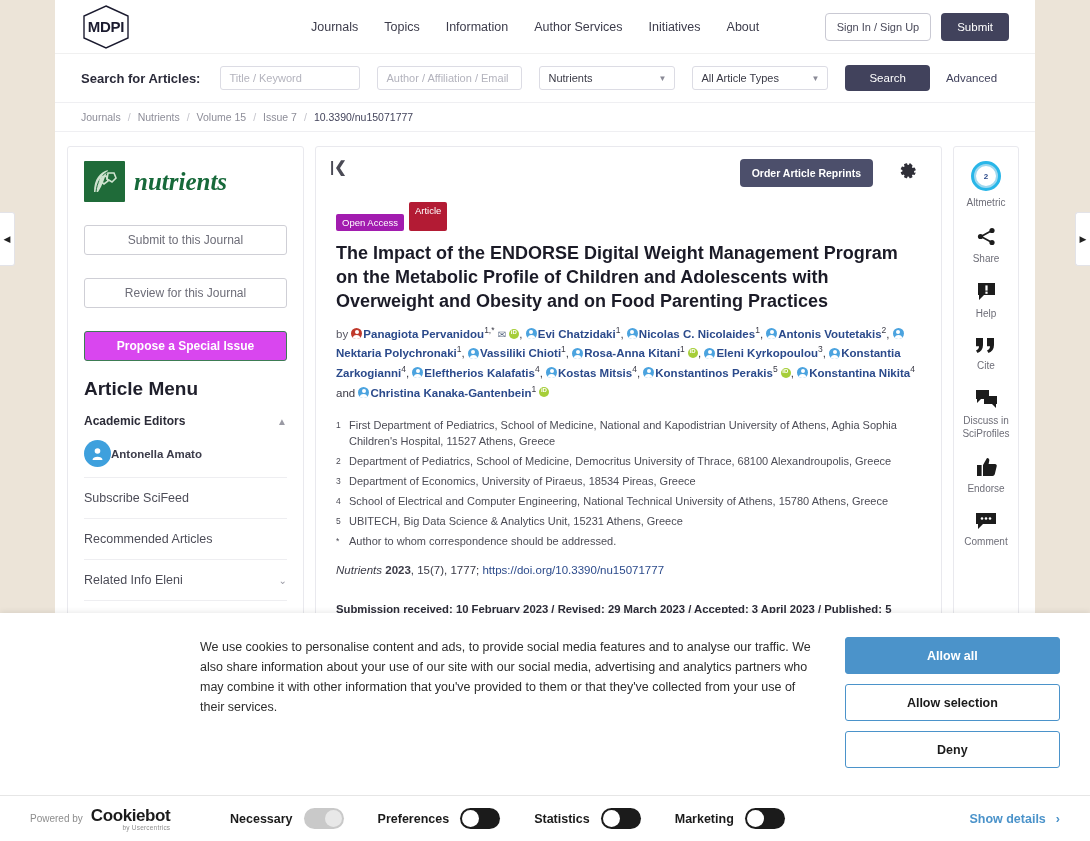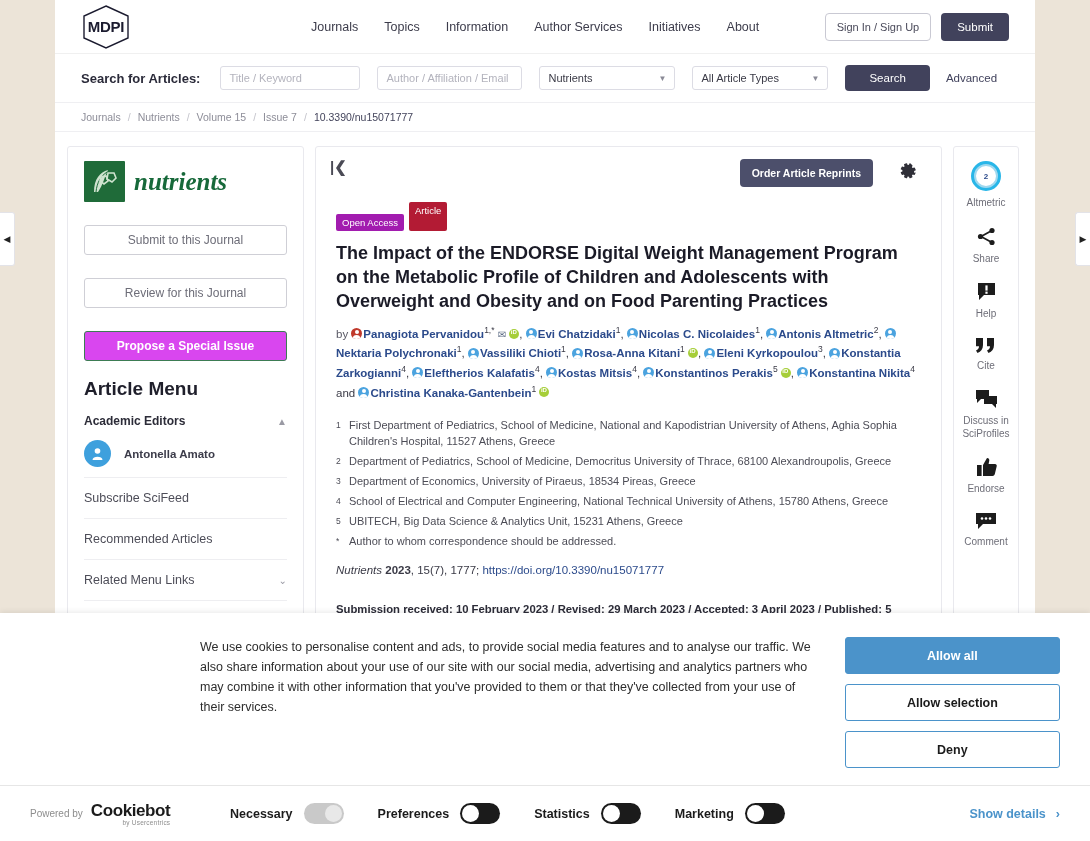--- a/index.html
+++ b/index.html
@@ -134,21 +134,21 @@
   .artmenu-title {
     font-size: 19px; font-weight: bold; color: #1f1f2b;
     margin: 17px 0 14px 0;
   }
   .acc-head {
     display: flex; align-items: center; justify-content: space-between;
     font-size: 12px; font-weight: bold; color: #2c2c38;
     padding-bottom: 12px; cursor: pointer;
   }
   .chev { color: #9a9aa4; font-size: 10px; }
-  .editor { display: flex; align-items: center; gap: 13px; margin-bottom: 10px; }
+  .editor { display: flex; align-items: center; margin-bottom: 10px; }
   .avatar {
     width: 27px; height: 27px; border-radius: 50%; background: #3ea0dd;
     display: flex; align-items: center; justify-content: center;
   }
   .editor .ename { font-size: 11.5px; font-weight: bold; color: #3c3c4a; }
   .menu-link {
     font-size: 12.5px; color: #4d4d58;
     padding: 13px 0; border-top: 1px solid #eeeef1;
     display: flex; align-items: center; justify-content: space-between;
     cursor: pointer;
@@ -257,21 +257,21 @@
   .cookie-text h3 { margin: 0 0 13px 0; font-size: 13px; color: #1b1b1b; font-weight: bold; }
   .cookie-text p { margin: 0; font-size: 12.5px; line-height: 1.6; color: #2d2d2d; }
   .cookie-btns { margin-left: 34px; display: flex; flex-direction: column; gap: 10px; width: 222px; }
   .ck-btn {
     height: 37px; border-radius: 3px; font-size: 12.5px; font-weight: bold;
     cursor: pointer; border: 1px solid #4b93ca;
   }
   .ck-btn.primary { background: #4b93ca; color: #fff; }
   .ck-btn.secondary { background: #fff; color: #1b1b1b; }
   .cookie-bottom {
-    position: absolute; left: 0; bottom: 0; width: 1090px; height: 56px;
+    position: absolute; left: 0; bottom: 0; width: 1090px; height: 46px;
     border-top: 1px solid #e6e6e6;
     display: flex; align-items: center; padding: 0 30px 0 30px;
   }
   .cookiebot-brand { display: flex; align-items: center; gap: 8px; width: 170px; }
   .cb-powered { font-size: 10px; color: #8d8d8d; }
   .cb-name { font-size: 17px; color: #1b1b1b; font-weight: bold; letter-spacing: -0.4px; line-height: 1; }
   .cb-sub { font-size: 6.5px; color: #8d8d8d; text-align: right; letter-spacing: 0.2px; }
   .toggles { display: flex; align-items: center; gap: 34px; margin-left: 30px; }
   .tgl-group { display: flex; align-items: center; gap: 11px; }
   .tgl-group .tname { font-size: 12.5px; font-weight: bold; color: #1b1b1b; }
@@ -379,21 +379,21 @@
         <span class="ename">Antonella Amato</span>
       </div>
 
       <div class="menu-link">
         <span>Subscribe SciFeed</span>
       </div>
       <div class="menu-link">
         <span>Recommended Articles</span>
       </div>
       <div class="menu-link">
-        <span>Related Menu Links</span>
+        <span>Related Info Eleni</span>
         <span class="chev">⌄</span>
       </div>
       <div class="menu-link">
         <span>More by Authors Links</span>
         <span class="chev">⌄</span>
       </div>
     </div>
 
     <div class="card centercol">
       <span class="collapse-icon">|❮</span>
@@ -413,21 +413,21 @@
         <span class="badge art">Article</span>
       </div>
 
       <h1 class="title">The Impact of the ENDORSE Digital Weight Management Program on the Metabolic Profile of Children and Adolescents with Overweight and Obesity and on Food Parenting Practices</h1>
 
       <div class="authors">
         <span class="byword">by</span>
         <span class="aicon red"></span><a>Panagiota Pervanidou</a><sup>1,*</sup> <span class="env">✉</span> <span class="oid"></span>,
         <span class="aicon"></span><a>Evi Chatzidaki</a><sup>1</sup>,
         <span class="aicon"></span><a>Nicolas C. Nicolaides</a><sup>1</sup>,
-        <span class="aicon"></span><a>Antonis Altmetric</a><sup>2</sup>,
+        <span class="aicon"></span><a>Antonis Voutetakis</a><sup>2</sup>,
         <span class="aicon"></span><a>Nektaria Polychronaki</a><sup>1</sup>,
         <span class="aicon"></span><a>Vassiliki Chioti</a><sup>1</sup>,
         <span class="aicon"></span><a>Rosa-Anna Kitani</a><sup>1</sup> <span class="oid"></span>,
         <span class="aicon"></span><a>Eleni Kyrkopoulou</a><sup>3</sup>,
         <span class="aicon"></span><a>Konstantia Zarkogianni</a><sup>4</sup>,
         <span class="aicon"></span><a>Eleftherios Kalafatis</a><sup>4</sup>,
         <span class="aicon"></span><a>Kostas Mitsis</a><sup>4</sup>,
         <span class="aicon"></span><a>Konstantinos Perakis</a><sup>5</sup> <span class="oid"></span>,
         <span class="aicon"></span><a>Konstantina Nikita</a><sup>4</sup>
         <span>and</span>

